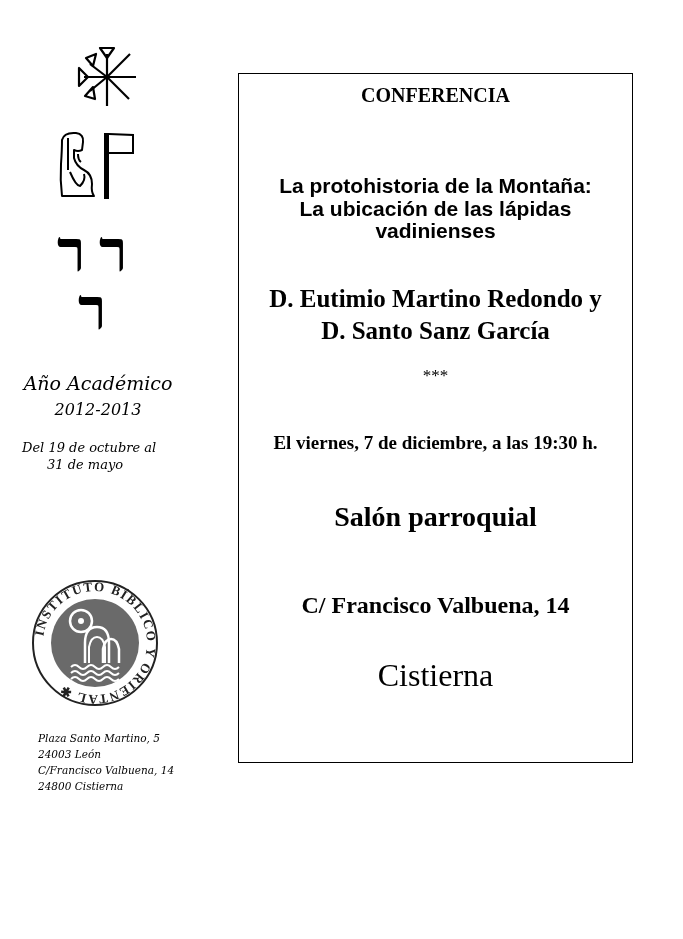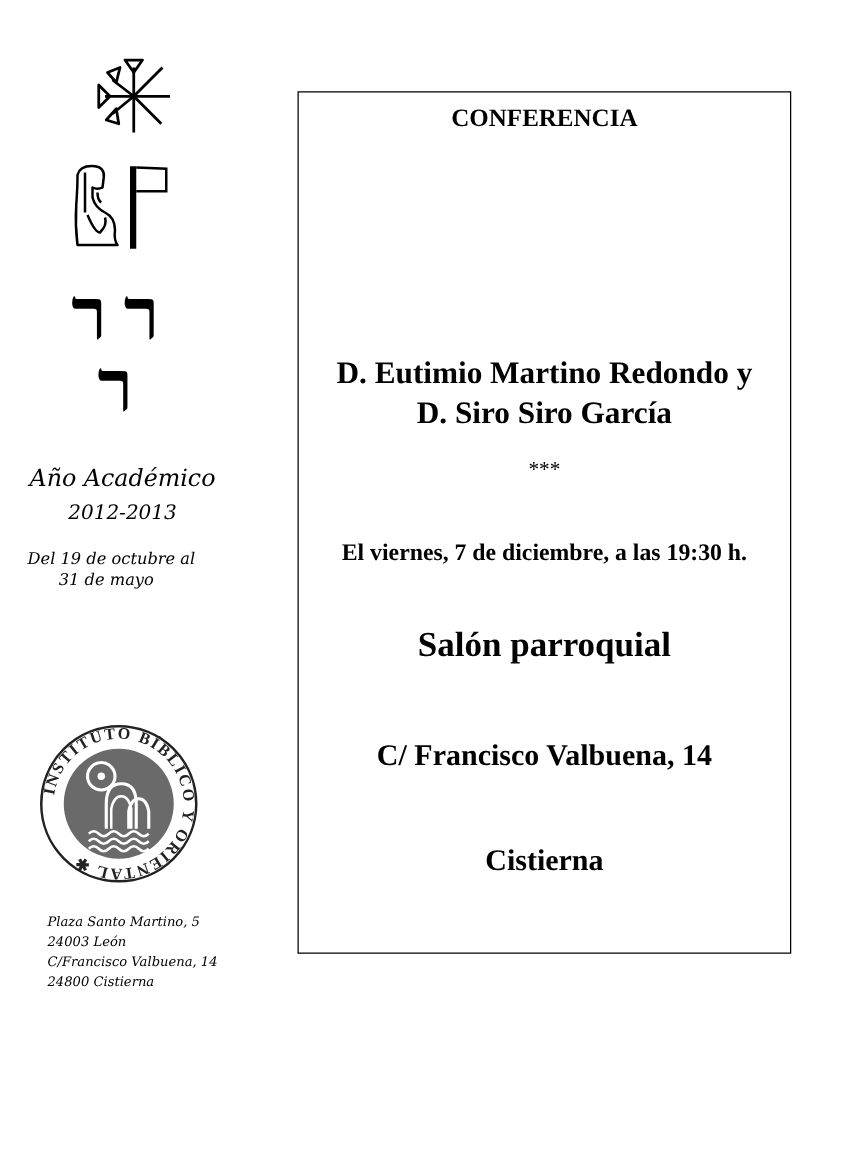--- a/index.html
+++ b/index.html
@@ -23,21 +23,21 @@
     border: 1.5px solid #000; box-sizing: border-box;
   }
   .center { position: absolute; left: 0; right: 0; text-align: center; }
   .heading { top: 10px; font-size: 20px; font-weight: bold; }
   .title { top: 101px; font-size: 21px; font-weight: bold; line-height: 22.5px; }
   .speakers { top: 209px; font-size: 25px; font-weight: bold; line-height: 32px; }
   .divider { top: 292px; font-size: 17px; }
   .datetime { top: 358px; font-size: 19px; font-weight: bold; }
   .venue { top: 427px; font-size: 28px; font-weight: bold; }
   .street { top: 518px; font-size: 24px; font-weight: bold; }
-  .city { top: 602px; font-size: 24px; font-weight: bold; }
+  .city { top: 583px; font-size: 32px; font-weight: normal; }
 </style>
 </head>
 <body>
 
 <div id="sidebar">
 
   <svg class="abs" style="left:76px;top:46px;" width="62" height="62" viewBox="0 0 62 62">
     <g stroke="#000" stroke-width="2.2" fill="none" stroke-linejoin="round">
       <line x1="31" y1="8" x2="31" y2="60"></line>
       <line x1="8" y1="31" x2="60" y2="31"></line>
@@ -103,24 +103,29 @@
     <div>Plaza Santo Martino, 5</div>
     <div>24003 León</div>
     <div>C/Francisco Valbuena, 14</div>
     <div>24800 Cistierna</div>
   </div>
 </div>
 
 <div id="poster-box">
   <div class="center serif heading">CONFERENCIA</div>
 
+  <div class="center sans title">
+    <div>La protohistoria de la Montaña:</div>
+    <div>La ubicación de las lápidas</div>
+    <div>vadinienses</div>
+  </div>
 
   <div class="center serif speakers">
     <div>D. Eutimio Martino Redondo y</div>
-    <div>D. Siro Siro García</div>
+    <div>D. Santo Sanz García</div>
   </div>
 
   <div class="center serif divider">***</div>
   <div class="center serif datetime">El viernes, 7 de diciembre, a las 19:30 h.</div>
   <div class="center serif venue">Salón parroquial</div>
   <div class="center serif street">C/ Francisco Valbuena, 14</div>
   <div class="center serif city">Cistierna</div>
 </div>
 
 </body></html>

